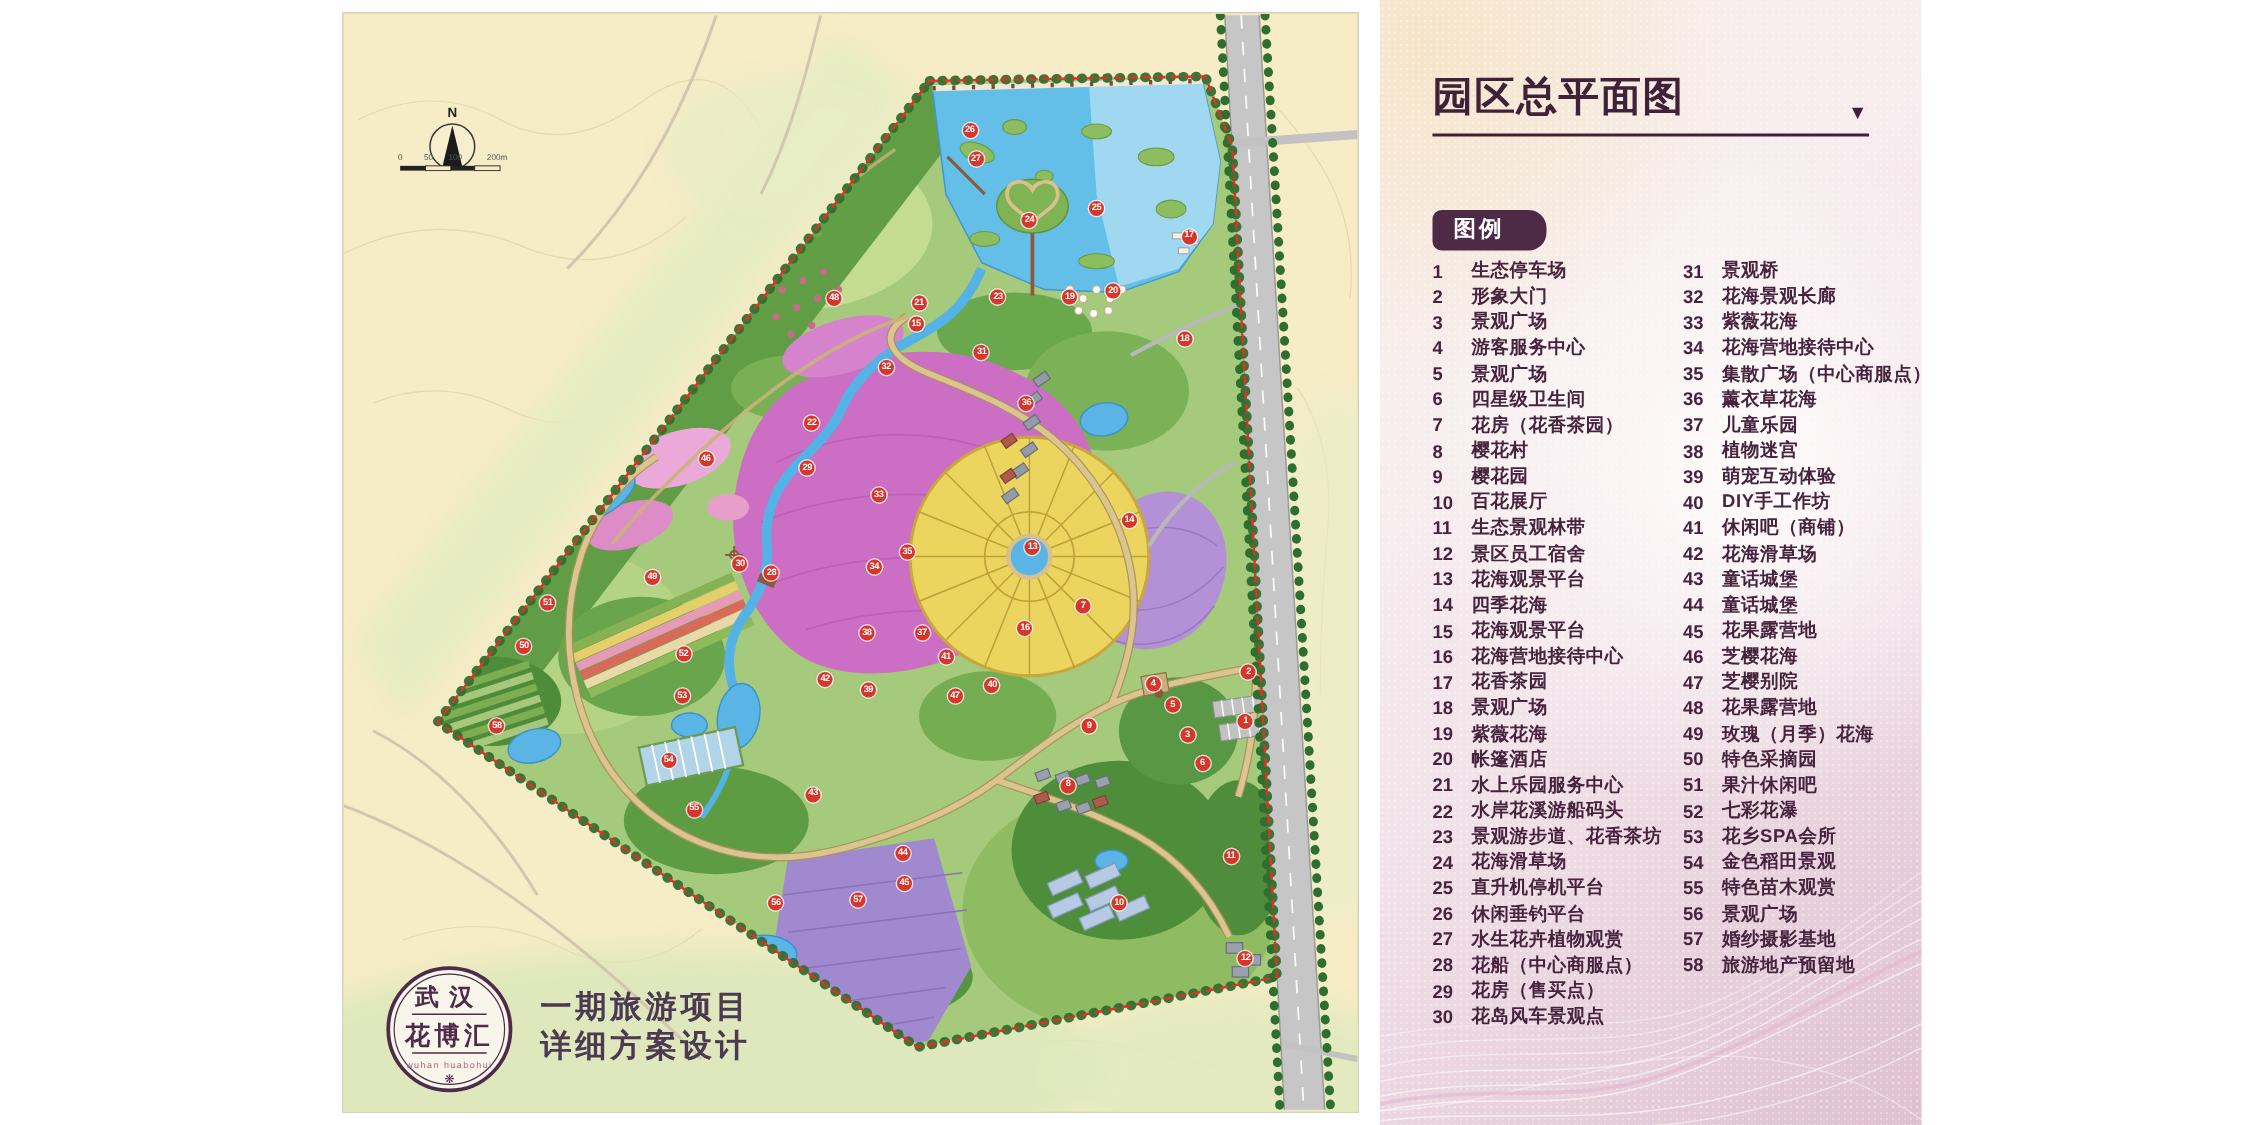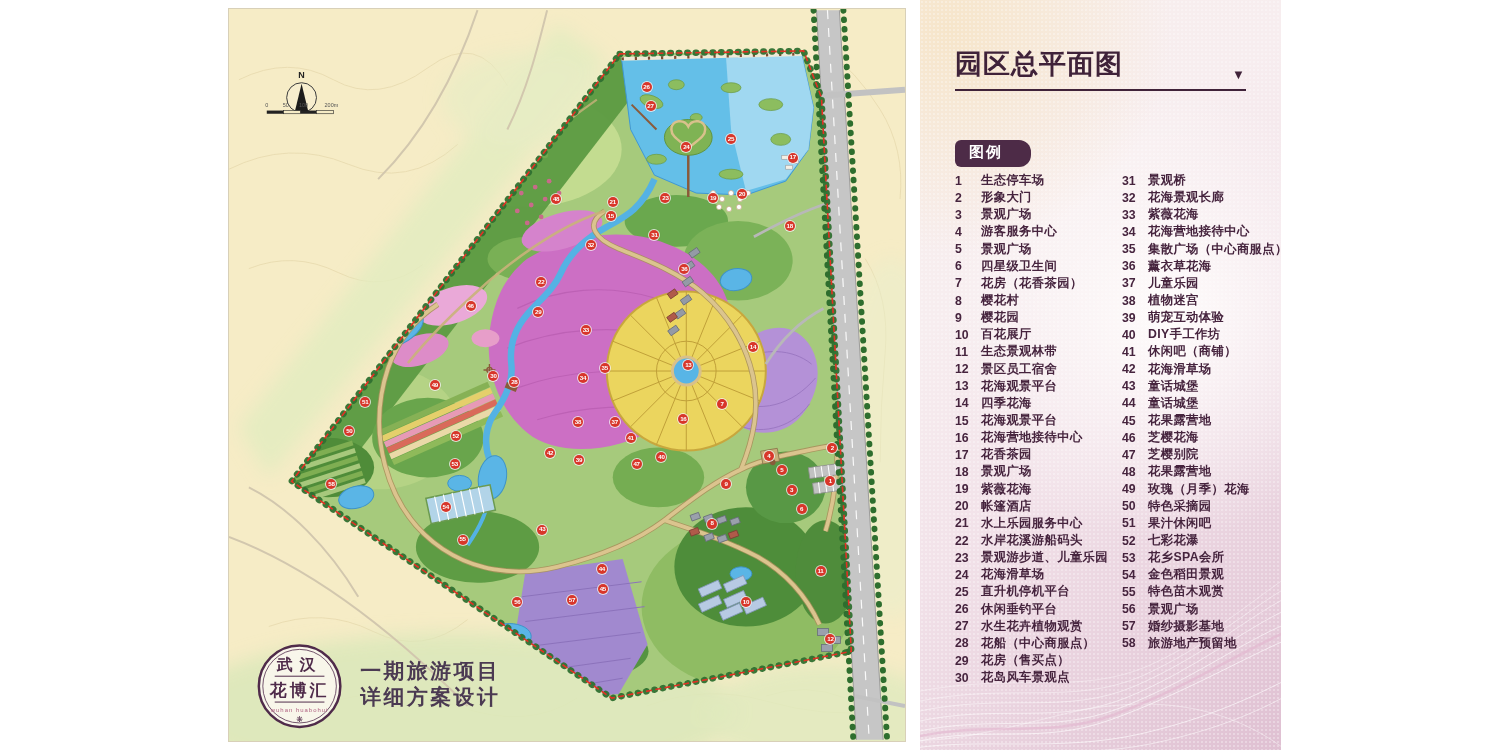--- a/index.html
+++ b/index.html
@@ -573,21 +573,21 @@
         <div class="lrow">
           <span class="lnum">21</span>
           <span class="ltext">水上乐园服务中心</span>
         </div>
         <div class="lrow">
           <span class="lnum">22</span>
           <span class="ltext">水岸花溪游船码头</span>
         </div>
         <div class="lrow">
           <span class="lnum">23</span>
-          <span class="ltext">景观游步道、儿童乐园</span>
+          <span class="ltext">景观游步道、花香茶坊</span>
         </div>
         <div class="lrow">
           <span class="lnum">24</span>
           <span class="ltext">花海滑草场</span>
         </div>
         <div class="lrow">
           <span class="lnum">25</span>
           <span class="ltext">直升机停机平台</span>
         </div>
         <div class="lrow">

